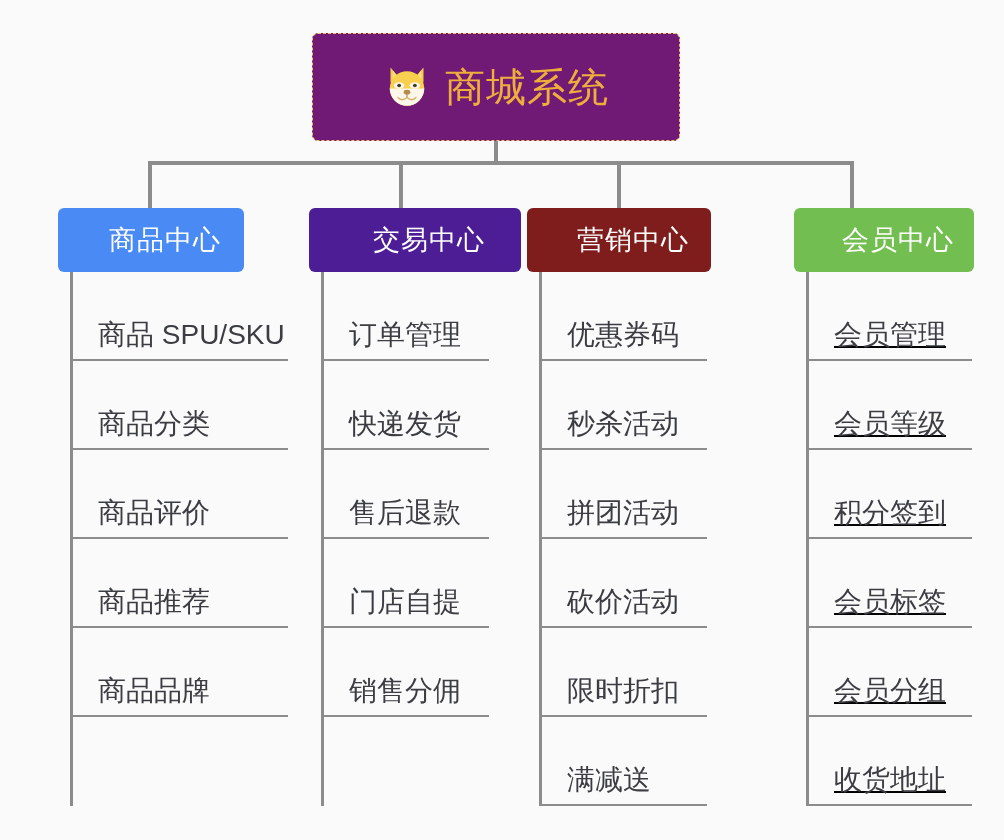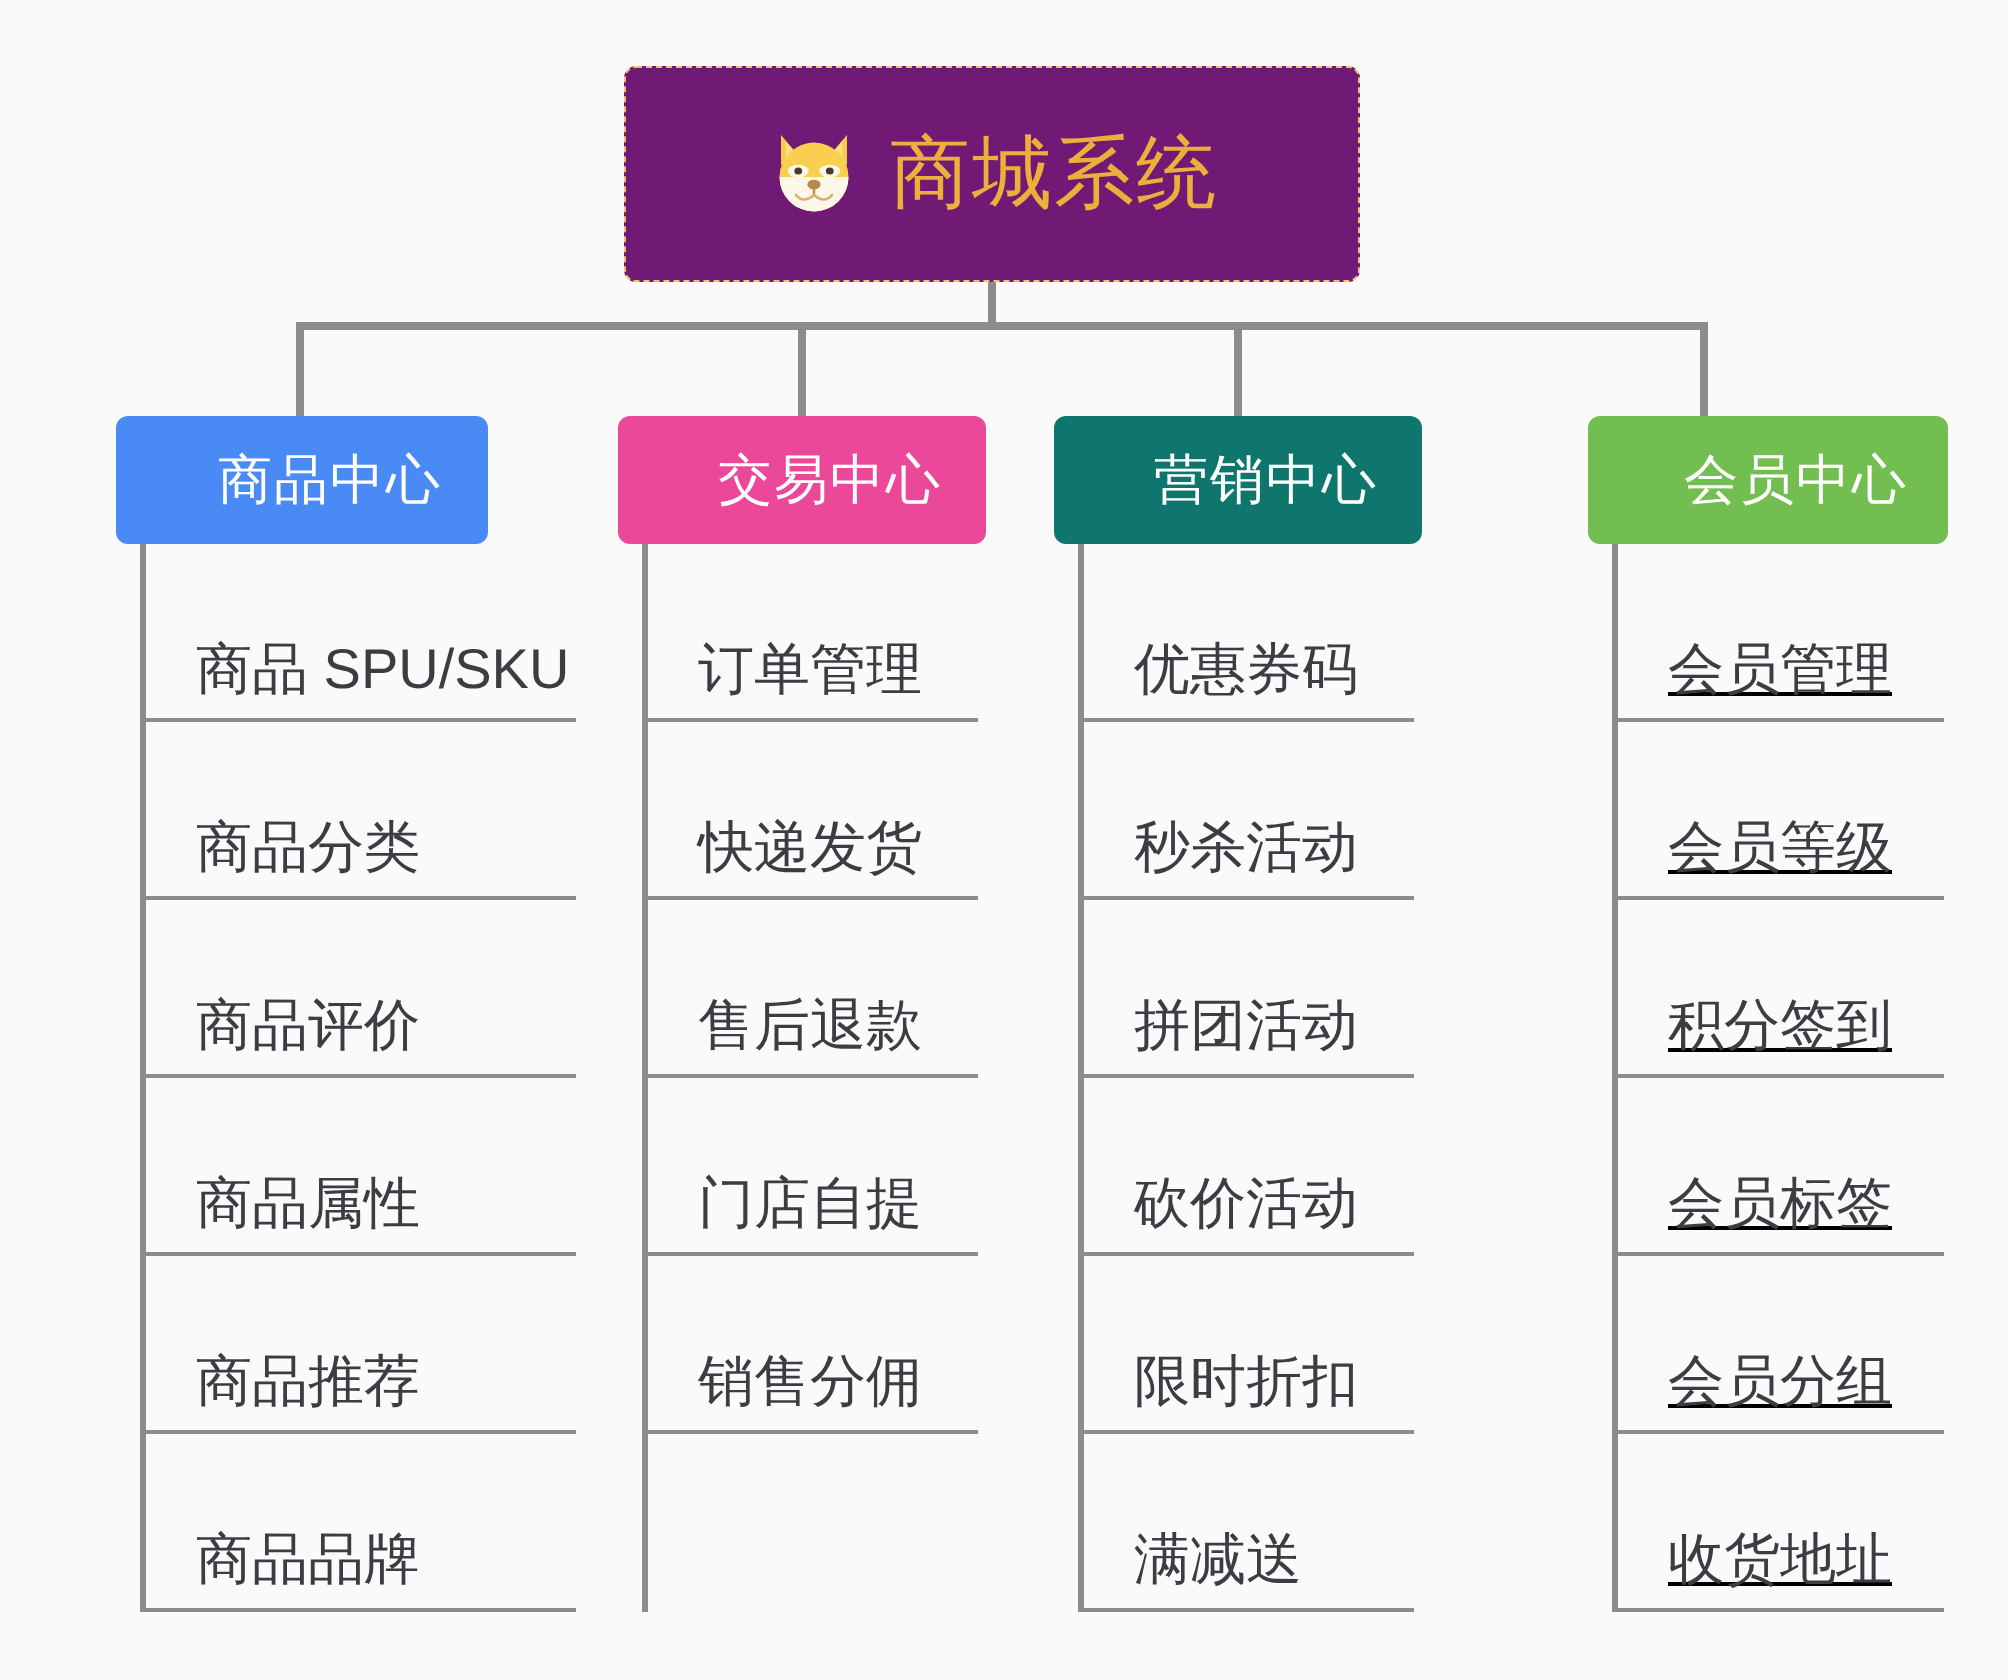--- a/index.html
+++ b/index.html
@@ -127,26 +127,26 @@
     white-space: nowrap;
   }
 
   
   #col-0 { left: 58px;  width: 280px; }
   #col-0 .cat-head { width: 186px; background: #4a8af4; }
   #col-0 .spine { height: 534px; }
   #col-0 .child { width: 218px; }
 
   #col-1 { left: 309px; width: 240px; }
-  #col-1 .cat-head { width: 184px; background: #ec4899; }
+  #col-1 .cat-head { width: 212px; background: #4c1d95; }
   #col-1 .spine { height: 534px; }
   #col-1 .child { width: 168px; }
 
   #col-2 { left: 527px; width: 240px; }
-  #col-2 .cat-head { width: 184px; background: #0f766e; }
+  #col-2 .cat-head { width: 184px; background: #7f1d1d; }
   #col-2 .spine { height: 534px; }
   #col-2 .child { width: 168px; }
 
   #col-3 { left: 794px; width: 240px; }
   #col-3 .cat-head { width: 180px; background: #73be50; }
   #col-3 .spine { height: 534px; }
   #col-3 .child { width: 166px; text-decoration: underline; }
 </style>
 </head>
 <body>
@@ -189,23 +189,20 @@
       <div class="child">
           <span class="child-label">商品 SPU/SKU</span>
         </div>
       <div class="child">
           <span class="child-label">商品分类</span>
         </div>
       <div class="child">
           <span class="child-label">商品评价</span>
         </div>
       <div class="child">
-          <span class="child-label">商品属性</span>
-        </div>
-      <div class="child">
           <span class="child-label">商品推荐</span>
         </div>
       <div class="child">
           <span class="child-label">商品品牌</span>
         </div>
     </div>
   </div>
 
   <div class="column" id="col-1">
     <div class="cat-head">

